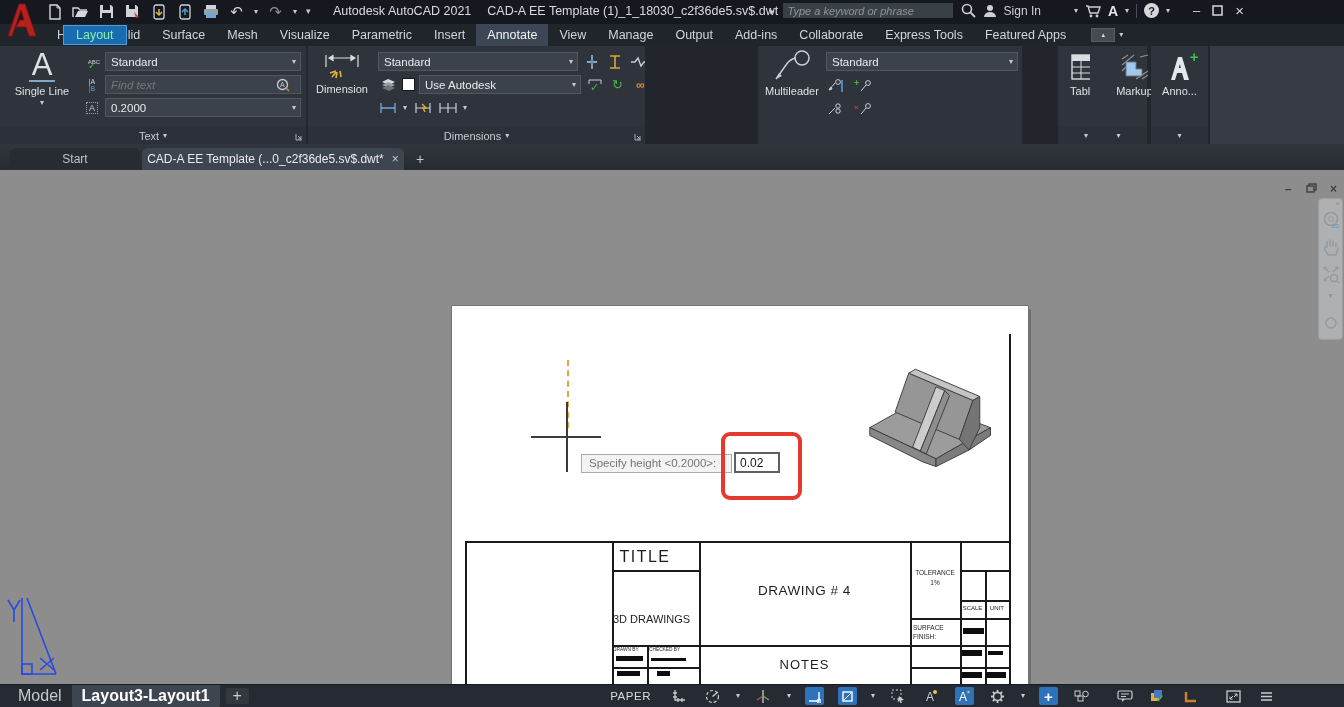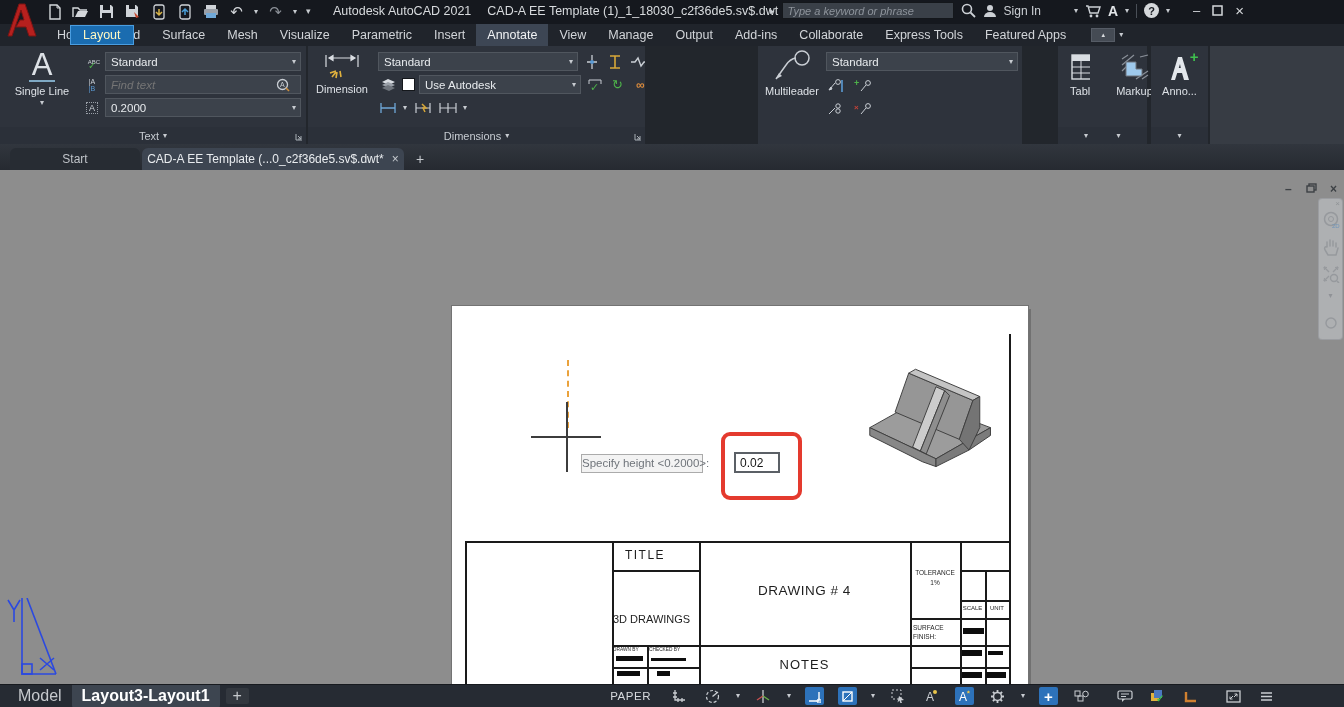--- a/index.html
+++ b/index.html
@@ -16,21 +16,21 @@
 .tb-titles{position:absolute;left:333px;top:4px;display:flex;gap:16px;color:#d8dbde;font-size:12.5px;white-space:nowrap}
 .tb-right{position:absolute;left:770px;top:2px;display:flex;align-items:center;gap:7px;color:#ccd0d5}
 #searchbox{width:172px;height:17px;background:#3a4048;border:1px solid #14171b;color:#e6e9ec;font-style:italic;font-size:11px;padding:0 5px;font-family:"Liberation Sans",sans-serif}
 #searchbox::placeholder{color:#8d939b}
 .winctl{display:flex;align-items:center;gap:12px;margin-left:16px;color:#d5d8db;font-size:13px}
 .sep{width:1px;height:14px;background:#4a4f57}
 
 #tabrow{position:absolute;left:0;top:24px;width:1344px;height:22px;background:#20242b;display:flex;align-items:stretch;padding-left:46px;z-index:20}
 .rtab{display:flex;align-items:center;padding:0 11px;color:#d2d5d9;font-size:12.5px;white-space:nowrap;cursor:default}
 .rtab.active{background:#3d4654;color:#f2f4f6}
-.rtab.hl{background:#1a6cb0;border:1px solid #4a9de0;color:#fef9c3;height:20px;align-self:center;margin-left:24px;padding:0 12px}
+.rtab.hl{background:#1a6cb0;border:1px solid #4a9de0;color:#86efac;height:20px;align-self:center;margin-left:17px;padding:0 12px}
 #ribbonopt{display:flex;align-items:center;gap:4px;margin-left:14px}
 #ribbonopt .box{width:24px;height:14px;background:#454b54;border:1px solid #565c66;display:flex;align-items:center;justify-content:center;color:#d8dbde;font-size:7px}
 
 #ribbon{position:absolute;left:0;top:46px;width:1344px;height:98px;background:#22262c;z-index:10}
 .panel{position:absolute;top:0;height:98px;background:#2e333c;color:#ced3d9}
 .pfoot{position:absolute;left:0;right:0;bottom:0;height:17px;font-size:11px;color:#c6cbd1;display:flex;align-items:center;justify-content:center;gap:4px;background:#2b3039}
 .launch{position:absolute;right:3px;bottom:3px}
 .bigbtn{position:absolute;top:3px;display:flex;flex-direction:column;align-items:center;color:#dde1e6;font-size:11px;text-align:center;line-height:1.15}
 .sel{height:19px;background:#3c424b;border:1px solid #50565e;color:#e8ebee;font-size:11.5px;display:flex;align-items:center;padding:0 5px;position:relative}
 .sel .caret{position:absolute;right:4px;top:5px}
@@ -40,21 +40,21 @@
 #filetabs{position:absolute;left:0;top:144px;width:1344px;height:26px;background:linear-gradient(#31363e,#262a31);z-index:15}
 .ftab{position:absolute;bottom:0;height:22px;display:flex;align-items:center;justify-content:center;font-size:12px;border-radius:6px 6px 0 0;padding:0 14px}
 
 #canvas{position:absolute;left:0;top:170px;width:1344px;height:514px;background:#8d8d8d;overflow:hidden}
 #paper{position:absolute;left:452px;top:136px;width:576px;height:378px;background:#ffffff;box-shadow:0 0 0 1px #737373,3px 3px 0 rgba(95,95,95,.6)}
 .tbl{position:absolute;left:13px;top:235px;width:544px;height:143px;color:#1e1e1e}
 .hl,.vl{position:absolute;background:#1a1a1a}
 .hl{height:1.5px}.vl{width:1.5px}
 .bar{position:absolute;background:#0d0d0d}
 .pre{white-space:pre-line}
-.tooltip{position:absolute;left:581px;top:284px;width:122px;height:19px;background:#f3f3f3;border:1px solid #ababab;color:#70757b;font-size:11.5px;line-height:17px;white-space:nowrap}
+.tooltip{position:absolute;left:581px;top:284px;width:151px;height:19px;background:#f3f3f3;border:1px solid #ababab;color:#70757b;font-size:11.5px;line-height:17px;padding-left:7px;white-space:nowrap}
 #hinput{position:absolute;left:734px;top:282px;width:46px;height:21px;border:2px solid #5b6066;background:#fff;color:#141414;font-size:12px;padding-left:4px;font-family:"Liberation Sans",sans-serif}
 #redbox{position:absolute;left:721px;top:262px;width:81px;height:68px;border:4px solid #e43a2e;border-radius:9px}
 #navbar{position:absolute;left:1318px;top:28px;width:25px;height:142px;background:rgba(208,211,215,.5);border:1px solid rgba(130,134,139,.45);border-radius:4px;display:flex;flex-direction:column;align-items:center;padding-top:12px;gap:9px}
 .vctl{position:absolute;top:12px;color:#3d4145;font-weight:bold;font-size:12px;display:flex;gap:9px;align-items:center}
 
 #statusbar{position:absolute;left:0;top:684px;width:1344px;height:23px;background:#262b33;border-top:1px solid #171a1f;display:flex;align-items:center;z-index:30}
 .ltab{height:23px;display:flex;align-items:center;padding:0 10px;color:#c6c9cd;font-size:16px}
 .ltab.active{background:#3d4550;color:#ffffff;font-weight:bold;border-radius:0 0 3px 3px}
 #sbright{margin-left:auto;display:flex;align-items:center;gap:14px;padding-right:68px}
 .sico{width:19px;height:18px;border-radius:2px;display:flex;align-items:center;justify-content:center;color:#c9cdd2}
@@ -468,21 +468,21 @@
       <div class="vl" style="left:520px;top:29px;height:114px"></div>
       <div class="vl" style="left:182px;top:104px;height:39px"></div>
       <div class="hl" style="left:147px;top:29px;width:87px"></div>
       <div class="hl" style="left:495px;top:29px;width:49px"></div>
       <div class="hl" style="left:495px;top:59px;width:49px"></div>
       <div class="hl" style="left:445px;top:77px;width:99px"></div>
       <div class="hl" style="left:147px;top:104px;width:397px"></div>
       <div class="hl" style="left:147px;top:126px;width:87px"></div>
       <div class="hl" style="left:445px;top:126px;width:99px"></div>
 
-      <div class="abs" style="left:147px;top:7px;width:66px;text-align:center;font-size:12px;letter-spacing:1.5px">TITLE</div>
+      <div class="abs" style="left:147px;top:7px;width:66px;text-align:center;font-size:16px;letter-spacing:1.5px">TITLE</div>
       <div class="abs" style="left:148px;top:72px;width:86px;font-size:11px;white-space:nowrap">3D DRAWINGS</div>
       <div class="abs" style="left:234px;top:42px;width:211px;text-align:center;font-size:13.5px;letter-spacing:.5px">DRAWING # 4</div>
       <div class="abs" style="left:234px;top:116px;width:211px;text-align:center;font-size:13px;letter-spacing:1px">NOTES</div>
       <div class="abs pre" style="left:445px;top:27px;width:50px;text-align:center;font-size:6.5px;line-height:1.5">TOLERANCE
 1%</div>
       <div class="abs pre" style="left:448px;top:82px;width:46px;font-size:6.5px;line-height:1.4">SURFACE
 FINISH:</div>
       <div class="abs" style="left:495px;top:64px;width:25px;text-align:center;font-size:6px">SCALE</div>
       <div class="abs" style="left:520px;top:64px;width:24px;text-align:center;font-size:6px">UNIT</div>
       <div class="abs" style="left:148px;top:106px;width:34px;font-size:4.8px">DRAWN BY</div>

